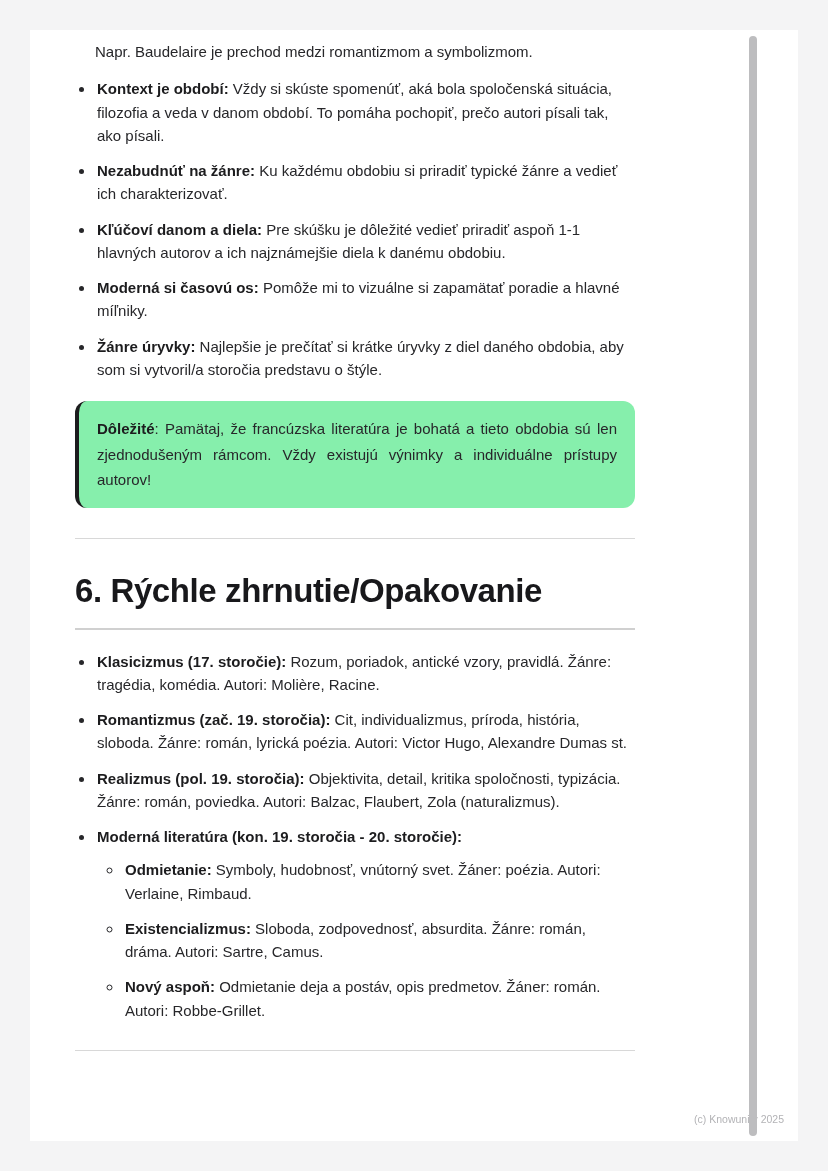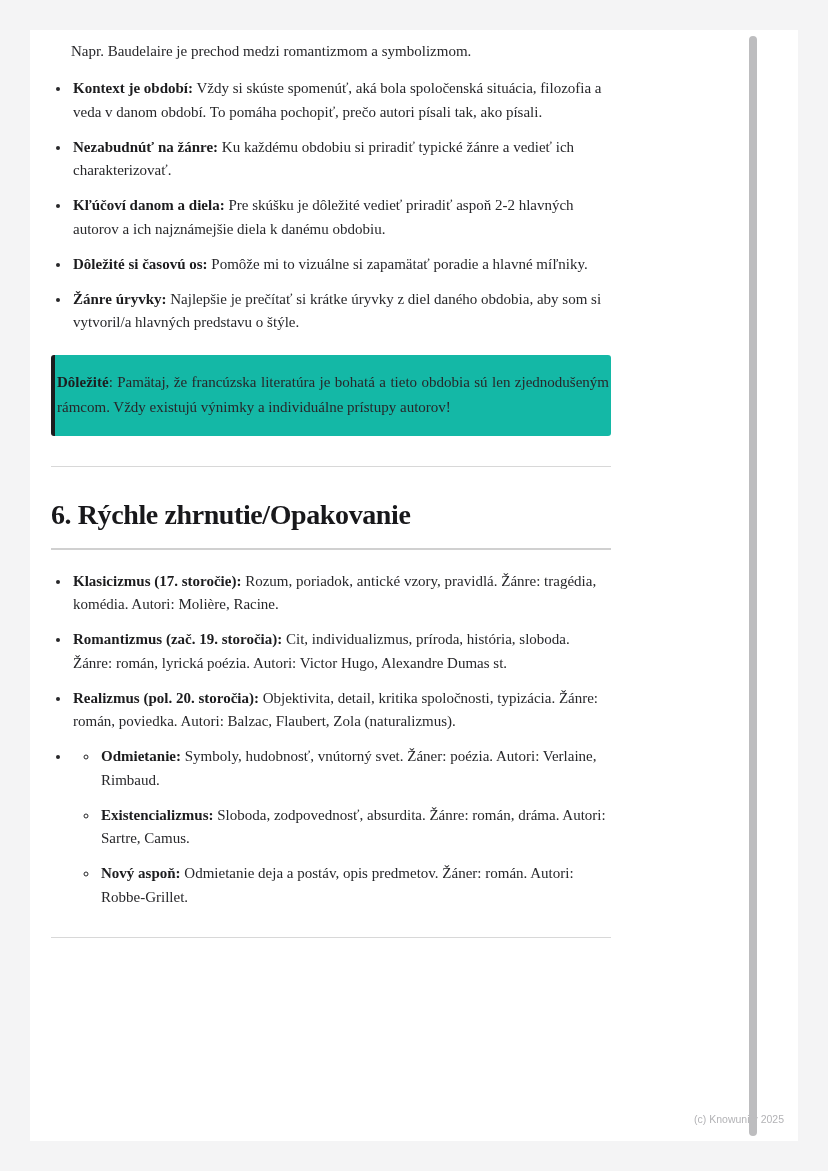--- a/index.html
+++ b/index.html
@@ -10,59 +10,58 @@
     position: relative;
     overflow: hidden;
   }
   .page-card {
     position: absolute;
     left: 30px; top: 30px;
     width: 768px; height: 1111px;
     background: #ffffff;
   }
   .content {
-    margin-left: 21px;
+    margin-left: 45px;
     padding-top: 10px;
     width: 560px;
     color: #27272a;
     font-size: 15px;
     line-height: 1.55;
-    font-family: Liberation Serif, serif;
   }
   .continuation { margin-left: 20px; }
   ul.bullet-list {
     list-style: disc;
     padding-left: 20px;
     margin-top: 14px;
   }
   ul.bullet-list > li { margin-bottom: 12px; padding-left: 2px; }
   ul.sub-list {
     list-style: circle;
     padding-left: 26px;
     margin-top: 10px;
   }
   ul.sub-list > li { margin-bottom: 12px; padding-left: 2px; }
   strong { font-weight: 700; color: #1c1c1e; }
   .callout {
-    background: #14b8a6;
+    background: #86efac;
     border-left: 4px solid #1c1c1e;
-    border-radius: 3px;
-    padding: 15px 2px;
+    border-radius: 12px;
+    padding: 15px 18px;
     margin-top: 20px;
   }
   .callout p { text-align: justify; line-height: 1.7; }
   hr.divider {
     border: none;
     border-top: 1px solid #d8d8d8;
     margin: 30px 0 0 0;
   }
   hr.divider.bottom { margin-top: 28px; }
   h2.section-heading {
     margin-top: 26px;
-    font-size: 28px;
+    font-size: 33px;
     font-weight: 700;
     letter-spacing: -0.4px;
     color: #18181b;
     padding-bottom: 12px;
     border-bottom: 2px solid #d0d0d0;
   }
   ul.summary { margin-top: 20px; }
   .footer {
     position: absolute;
     right: 14px; bottom: 16px;
@@ -83,39 +82,39 @@
 <body>
 
 <div class="page-card">
   <div class="content">
 
     <p class="continuation">Napr. Baudelaire je prechod medzi romantizmom a symbolizmom.</p>
 
     <ul class="bullet-list">
       <li><strong>Kontext je období:</strong><span> Vždy si skúste spomenúť, aká bola spoločenská situácia, filozofia a veda v danom období. To pomáha pochopiť, prečo autori písali tak, ako písali.</span></li>
       <li><strong>Nezabudnúť na žánre:</strong><span> Ku každému obdobiu si priradiť typické žánre a vedieť ich charakterizovať.</span></li>
-      <li><strong>Kľúčoví danom a diela:</strong><span> Pre skúšku je dôležité vedieť priradiť aspoň 2-2 hlavných autorov a ich najznámejšie diela k danému obdobiu.</span></li>
-      <li><strong>Dôležité si časovú os:</strong><span> Pomôže mi to vizuálne si zapamätať poradie a hlavné míľniky.</span></li>
-      <li><strong>Žánre úryvky:</strong><span> Najlepšie je prečítať si krátke úryvky z diel daného obdobia, aby som si vytvoril/a hlavných predstavu o štýle.</span></li>
+      <li><strong>Kľúčoví danom a diela:</strong><span> Pre skúšku je dôležité vedieť priradiť aspoň 1-1 hlavných autorov a ich najznámejšie diela k danému obdobiu.</span></li>
+      <li><strong>Moderná si časovú os:</strong><span> Pomôže mi to vizuálne si zapamätať poradie a hlavné míľniky.</span></li>
+      <li><strong>Žánre úryvky:</strong><span> Najlepšie je prečítať si krátke úryvky z diel daného obdobia, aby som si vytvoril/a storočia predstavu o štýle.</span></li>
     </ul>
 
     <div class="callout">
       <p><strong>Dôležité</strong><span>: Pamätaj, že francúzska literatúra je bohatá a tieto obdobia sú len zjednodušeným rámcom. Vždy existujú výnimky a individuálne prístupy autorov!</span></p>
     </div>
 
     <hr class="divider">
 
     <h2 class="section-heading">6. Rýchle zhrnutie/Opakovanie</h2>
 
     <ul class="bullet-list summary">
       <li><strong>Klasicizmus (17. storočie):</strong><span> Rozum, poriadok, antické vzory, pravidlá. Žánre: tragédia, komédia. Autori: Molière, Racine.</span></li>
       <li><strong>Romantizmus (zač. 19. storočia):</strong><span> Cit, individualizmus, príroda, história, sloboda. Žánre: román, lyrická poézia. Autori: Victor Hugo, Alexandre Dumas st.</span></li>
-      <li><strong>Realizmus (pol. 20. storočia):</strong><span> Objektivita, detail, kritika spoločnosti, typizácia. Žánre: román, poviedka. Autori: Balzac, Flaubert, Zola (naturalizmus).</span></li>
+      <li><strong>Realizmus (pol. 19. storočia):</strong><span> Objektivita, detail, kritika spoločnosti, typizácia. Žánre: román, poviedka. Autori: Balzac, Flaubert, Zola (naturalizmus).</span></li>
       <li>
-        <span></span>
+        <strong>Moderná literatúra (kon. 19. storočia - 20. storočie):</strong><span></span>
         <ul class="sub-list">
           <li><strong>Odmietanie:</strong><span> Symboly, hudobnosť, vnútorný svet. Žáner: poézia. Autori: Verlaine, Rimbaud.</span></li>
           <li><strong>Existencializmus:</strong><span> Sloboda, zodpovednosť, absurdita. Žánre: román, dráma. Autori: Sartre, Camus.</span></li>
           <li><strong>Nový aspoň:</strong><span> Odmietanie deja a postáv, opis predmetov. Žáner: román. Autori: Robbe-Grillet.</span></li>
         </ul>
       </li>
     </ul>
 
     <hr class="divider bottom">
   </div>

